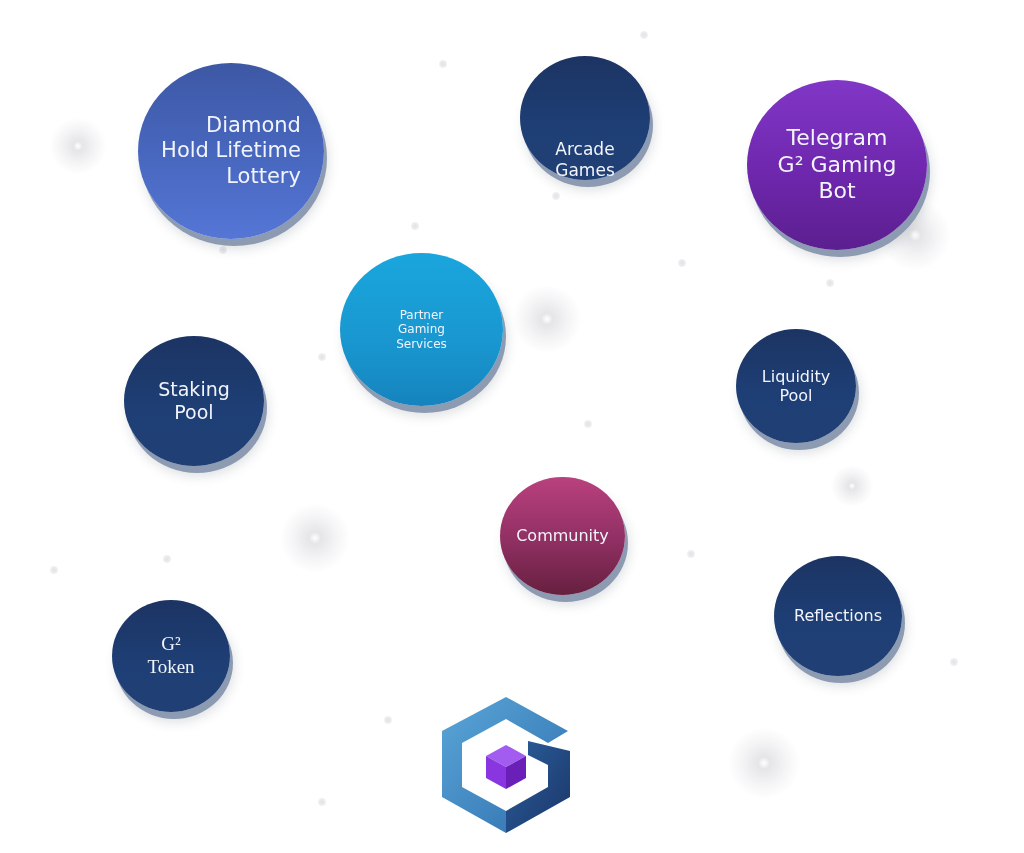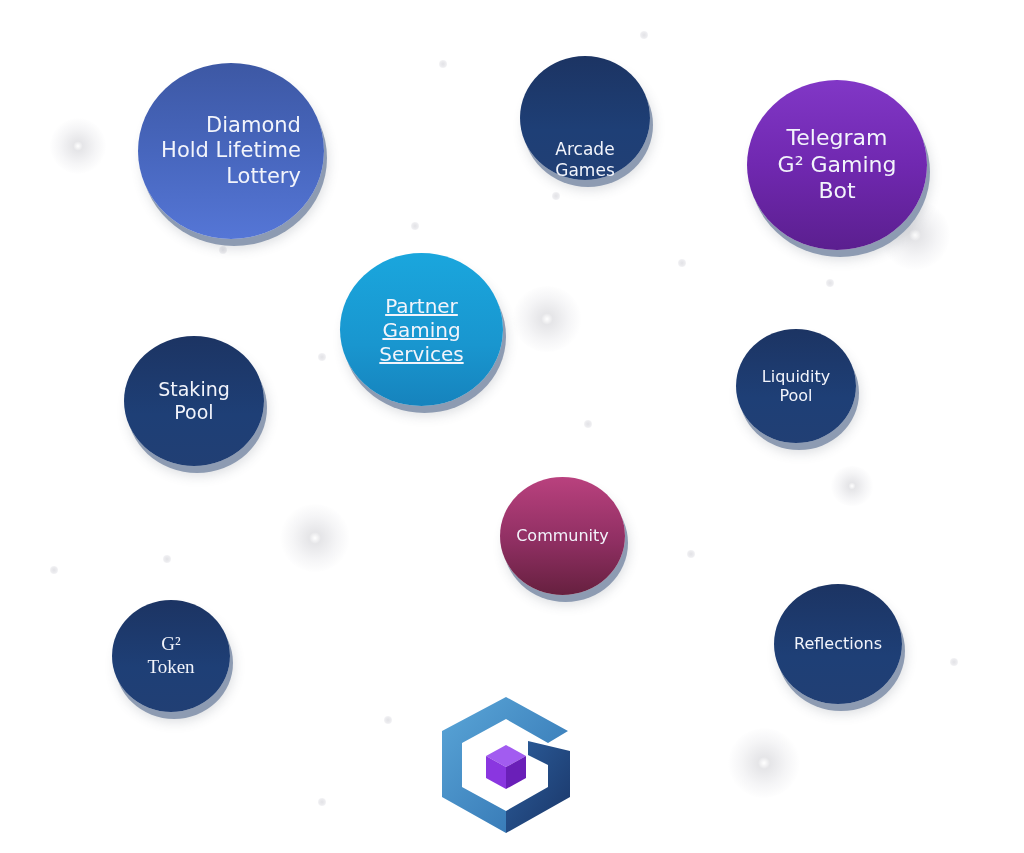--- a/index.html
+++ b/index.html
@@ -56,21 +56,21 @@
   <span>Arcade
 Games</span>
 </div>
 
 <div class="node purple" style="left:747px;top:80px;width:180px;height:170px;font-size:22px;">
   <span>Telegram
 G² Gaming
 Bot</span>
 </div>
 
-<div class="node cyan" style="left:340px;top:253px;width:163px;height:153px;font-size:20px;text-decoration:underline;">
+<div class="node cyan" style="left:340px;top:253px;width:163px;height:153px;font-size:12px;">
   <span>Partner
 Gaming
 Services</span>
 </div>
 
 <div class="node navy" style="left:124px;top:336px;width:140px;height:130px;font-size:19px;">
   <span>Staking
 Pool</span>
 </div>
 
@@ -81,21 +81,21 @@
 
 <div class="node magenta" style="left:500px;top:477px;width:125px;height:118px;font-size:16px;">
   <span>Community</span>
 </div>
 
 <div class="node navy" style="left:112px;top:600px;width:118px;height:112px;font-size:19px;font-family:Liberation Serif, serif;">
   <span>G²
 Token</span>
 </div>
 
-<div class="node navy" style="left:774px;top:584px;width:128px;height:120px;font-size:16px;">
+<div class="node navy" style="left:774px;top:556px;width:128px;height:120px;font-size:16px;">
   <span>Reflections</span>
 </div>
 
 <svg id="logo" viewBox="0 0 132 140">
   <defs>
     <linearGradient id="lg1" x1="0" y1="0" x2="1" y2="1">
       <stop offset="0" stop-color="#5aa6d8"></stop>
       <stop offset="1" stop-color="#2f6fae"></stop>
     </linearGradient>
     <linearGradient id="lg2" x1="0" y1="0" x2="1" y2="1">

